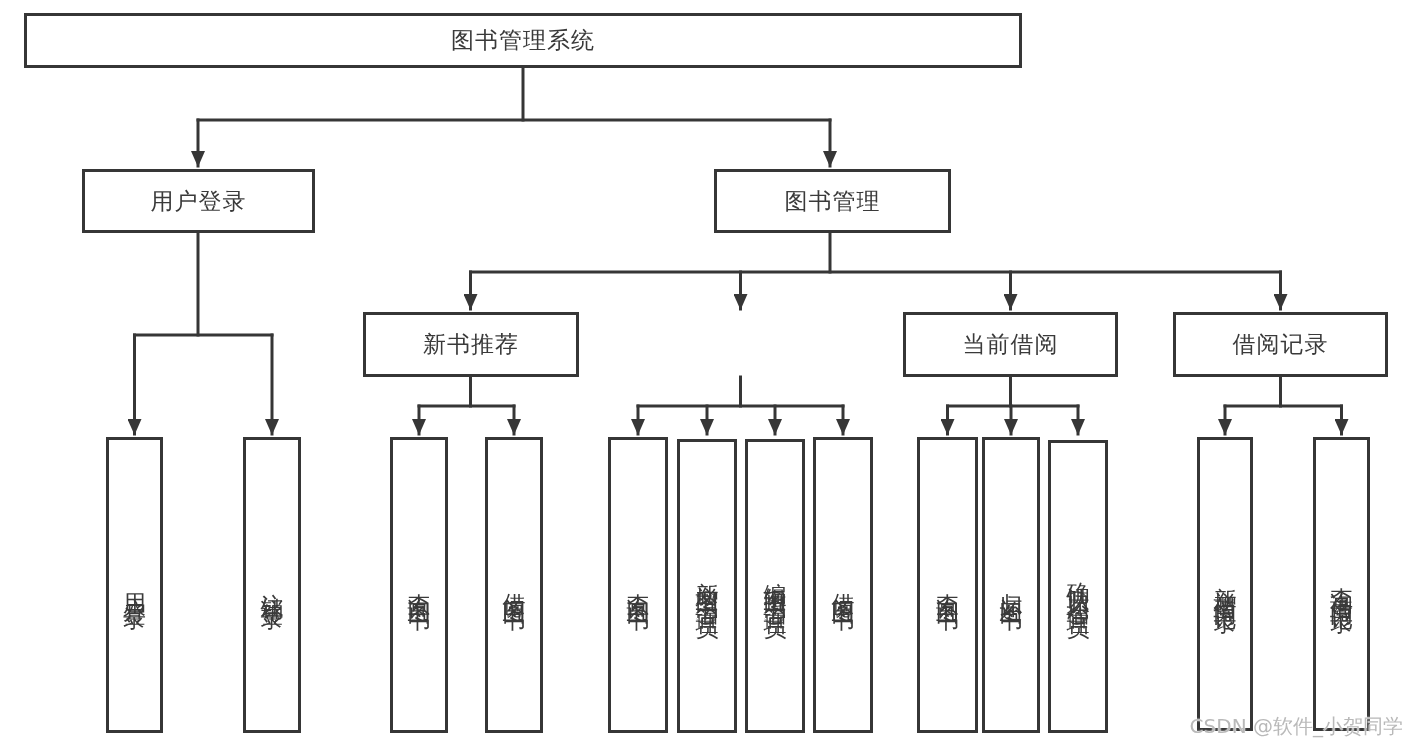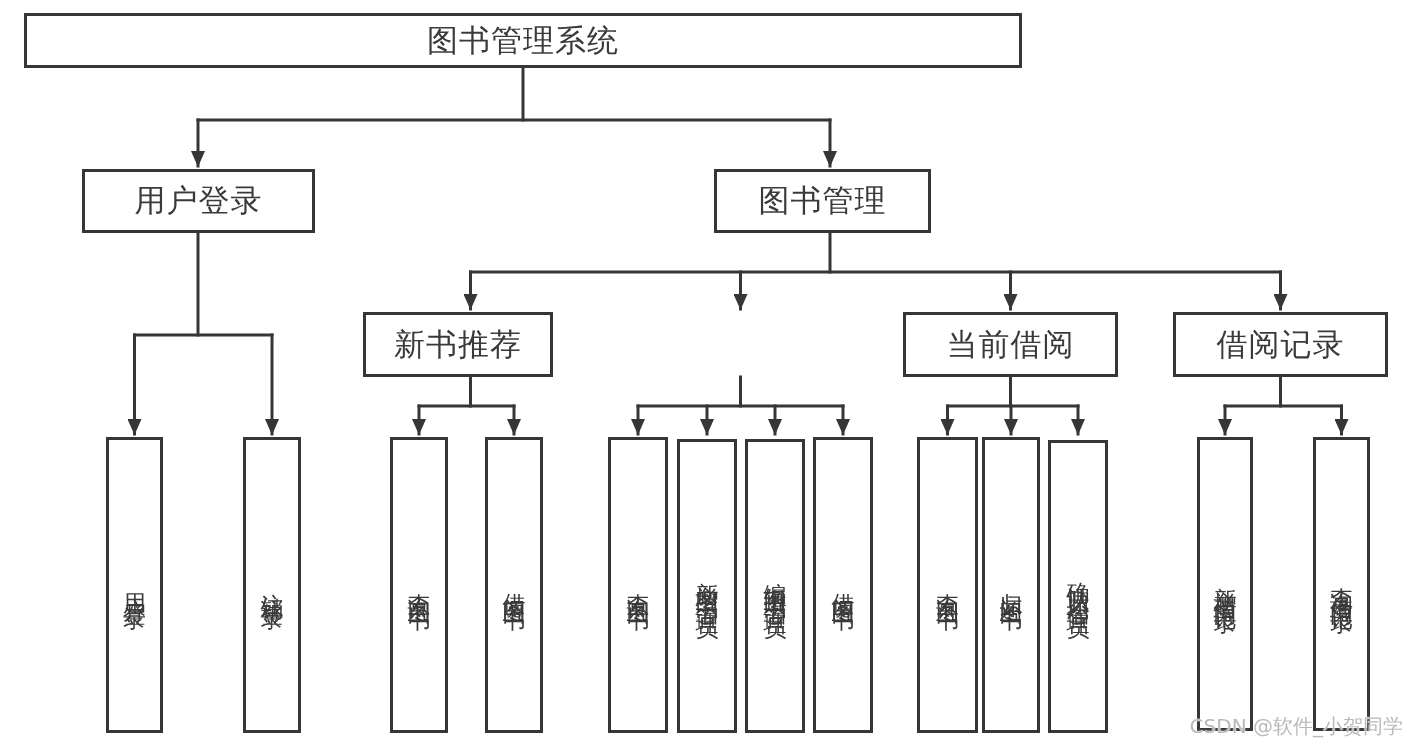--- a/index.html
+++ b/index.html
@@ -26,21 +26,21 @@
     position: absolute;
     box-sizing: border-box;
     background: #ffffff;
     border: 3px solid #363636;
     display: flex;
     align-items: center;
     justify-content: center;
     color: #3a3a3a;
   }
   .h-label {
-    font-size: 31px;
+    font-size: 23px;
     letter-spacing: 1px;
     white-space: nowrap;
   }
   .leaf .v-label {
     writing-mode: vertical-rl;
     text-orientation: mixed;
     font-size: 23px;
     line-height: 1;
     letter-spacing: 5px;
     white-space: nowrap;
@@ -111,25 +111,25 @@
     </g>
   </svg>
 
   <div class="box" style="left:24px; top:13px; width:998px; height:55px;">
     <span class="h-label">图书管理系统</span>
   </div>
 
   <div class="box" style="left:82px; top:169px; width:233px; height:64px;">
     <span class="h-label">用户登录</span>
   </div>
-  <div class="box" style="left:714px; top:169px; width:217px; height:64px;align-items:center;">
+  <div class="box" style="left:714px; top:169px; width:237px; height:64px;align-items:center;">
     <span class="h-label">图书管理</span>
   </div>
 
-  <div class="box" style="left:363px; top:312px; width:190px; height:65px;">
+  <div class="box" style="left:363px; top:312px; width:216px; height:65px;">
     <span class="h-label">新书推荐</span>
   </div>
   <div class="box" style="left:903px; top:312px; width:215px; height:65px;">
     <span class="h-label">当前借阅</span>
   </div>
   <div class="box" style="left:1173px; top:312px; width:215px; height:65px;">
     <span class="h-label">借阅记录</span>
   </div>
 
   <div class="box leaf" style="left:106px; top:437px; width:57px; height:296px;">

